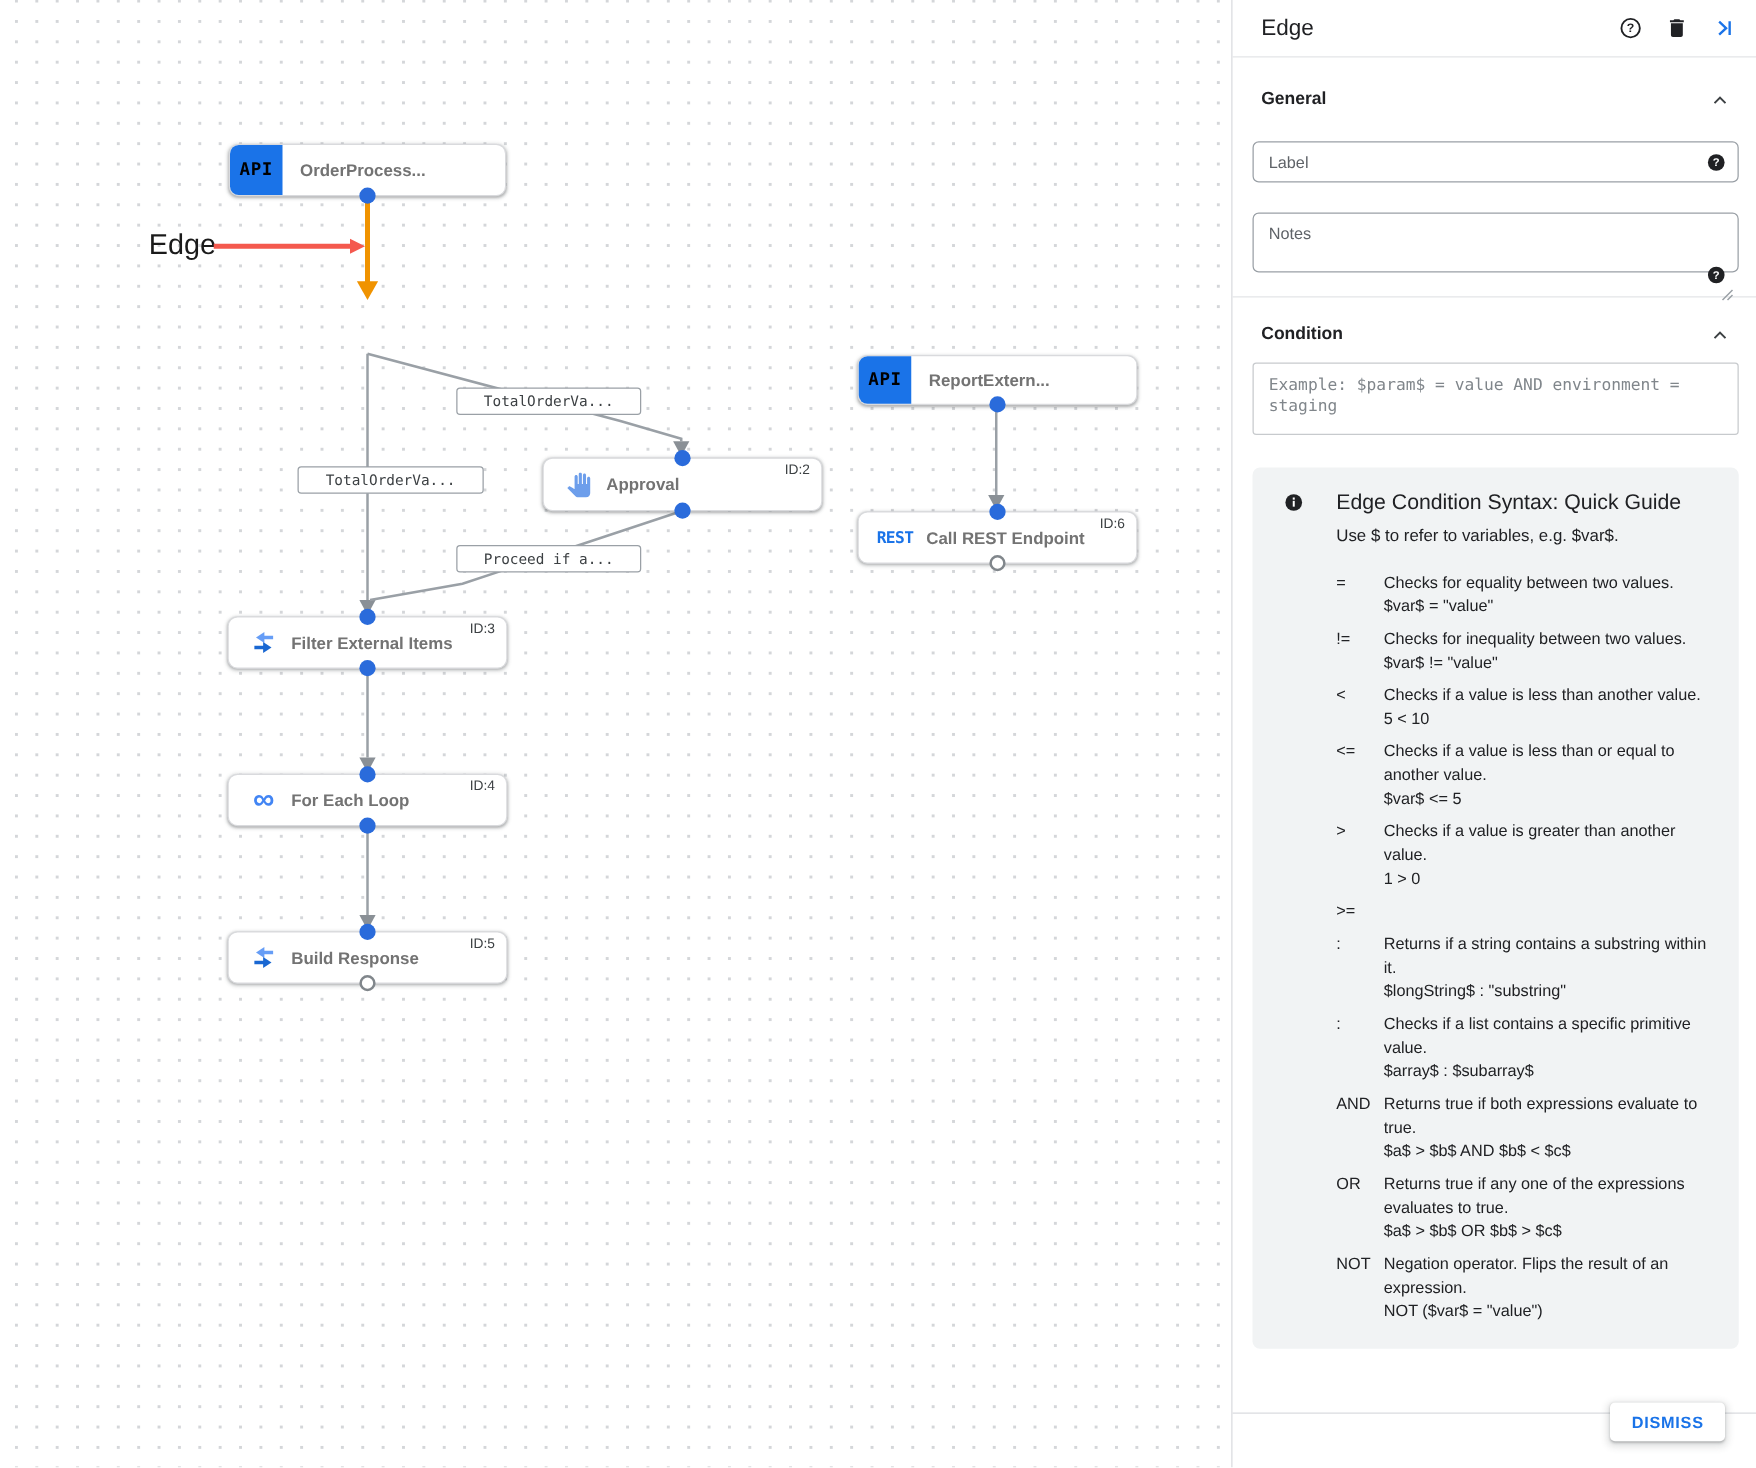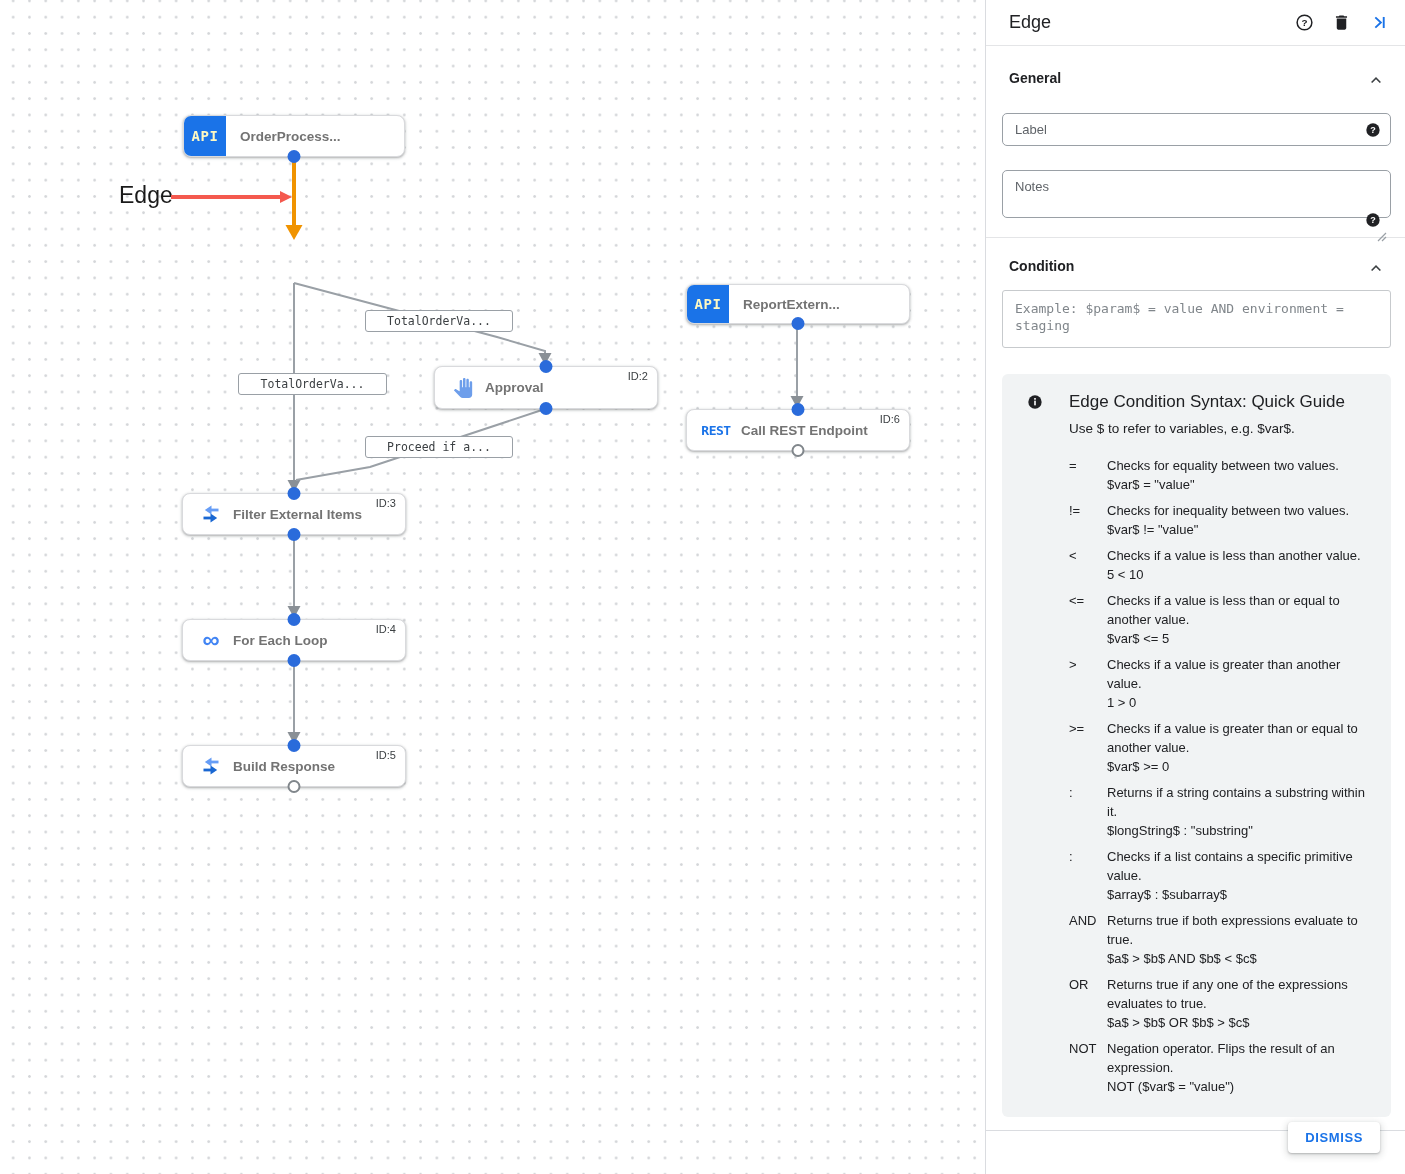--- a/index.html
+++ b/index.html
@@ -23,21 +23,21 @@
 
   .node {
     position:absolute; background:#fff; border:1px solid #d9dadd; border-radius:8px;
     box-shadow:0 1px 2px rgba(60,64,67,.3), 0 1px 3px 1px rgba(60,64,67,.12);
     display:flex; align-items:center;
   }
   .node .title { font-size:13.5px; font-weight:bold; color:#737373; }
   .node .id-label { position:absolute; top:3px; right:9px; font-size:11px; color:#3c4043; font-weight:normal; }
   .badge {
     width:42px; height:100%; background:#1a73e8; border-radius:7px 0 0 7px;
-    color:#fef9c3; font-family:"DejaVu Sans Mono",monospace; font-weight:bold; font-size:14px;
+    color:#000000; font-family:"DejaVu Sans Mono",monospace; font-weight:bold; font-size:14px;
     display:flex; align-items:center; justify-content:center; letter-spacing:.5px;
   }
   .badge + .title { margin-left:14px; }
   .node .icon-box { width:24px; margin-left:16px; margin-right:10px; display:flex; align-items:center; justify-content:center; }
   .rest-glyph { font-family:"DejaVu Sans Mono",monospace; font-weight:bold; font-size:13px; color:#1a73e8; letter-spacing:-0.5px; }
   .loop-glyph { font-size:24px; font-weight:bold; color:#4285f4; line-height:1; }
 
   .dot { position:absolute; width:13px; height:13px; border-radius:50%; background:#2a6bdb; left:50%; transform:translateX(-50%); }
   .dot-top { top:-7px; } .dot-bottom { bottom:-7px; }
   .dot-hollow { background:#fff; border:2px solid #80868b; width:13px; height:13px; }
@@ -323,22 +323,20 @@
           <span><span class="op-desc">Checks if a value is less than or equal to another value.</span><br>
           <span class="op-example">$var$ &lt;= 5</span></span>
         </div>
         <div class="op-row">
           <span class="op">&gt;</span>
           <span><span class="op-desc">Checks if a value is greater than another value.</span><br>
           <span class="op-example">1 &gt; 0</span></span>
         </div>
         <div class="op-row">
           <span class="op">&gt;=</span>
-          <span><span class="op-desc">Checks if a value is greater than or equal to another value.</span><br>
-          <span class="op-example">$var$ &gt;= 0</span></span>
         </div>
         <div class="op-row">
           <span class="op">:</span>
           <span><span class="op-desc">Returns if a string contains a substring within it.</span><br>
           <span class="op-example">$longString$ : "substring"</span></span>
         </div>
         <div class="op-row">
           <span class="op">:</span>
           <span><span class="op-desc">Checks if a list contains a specific primitive value.</span><br>
           <span class="op-example">$array$ : $subarray$</span></span>

